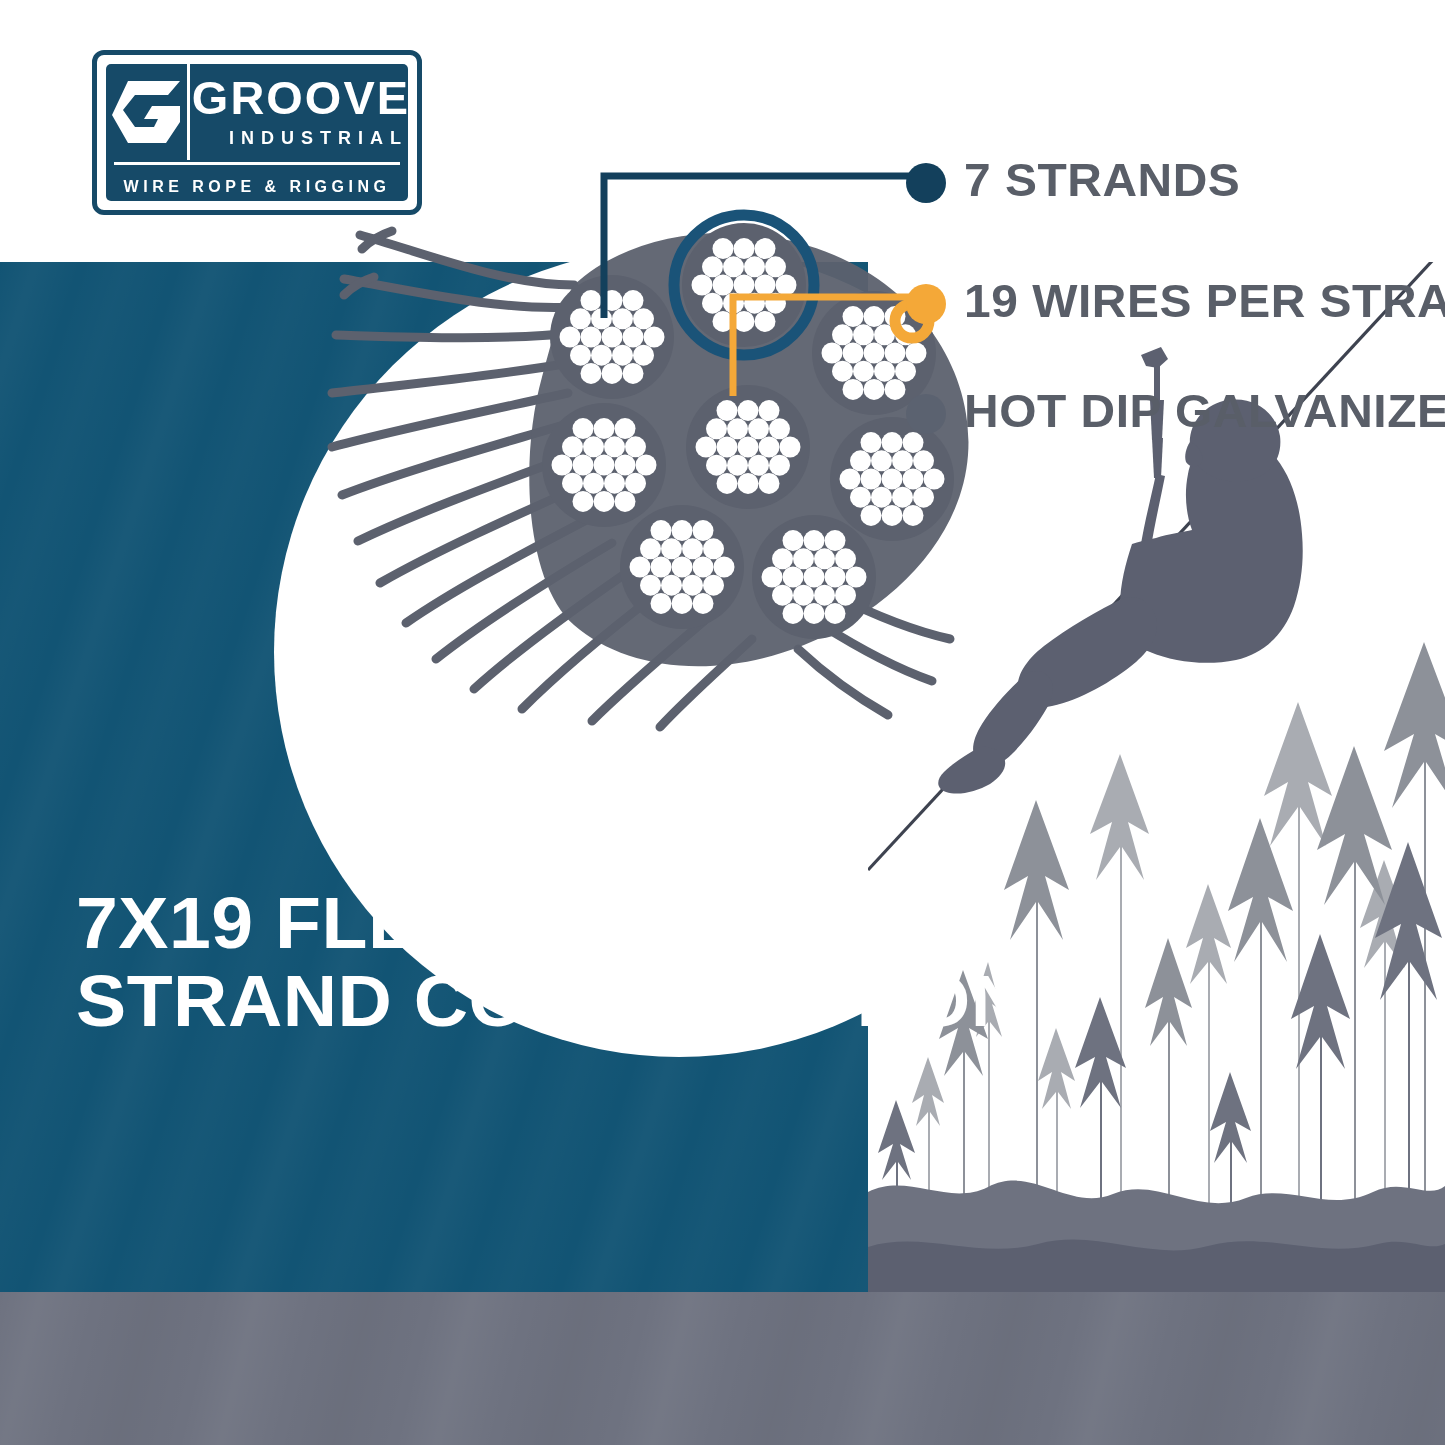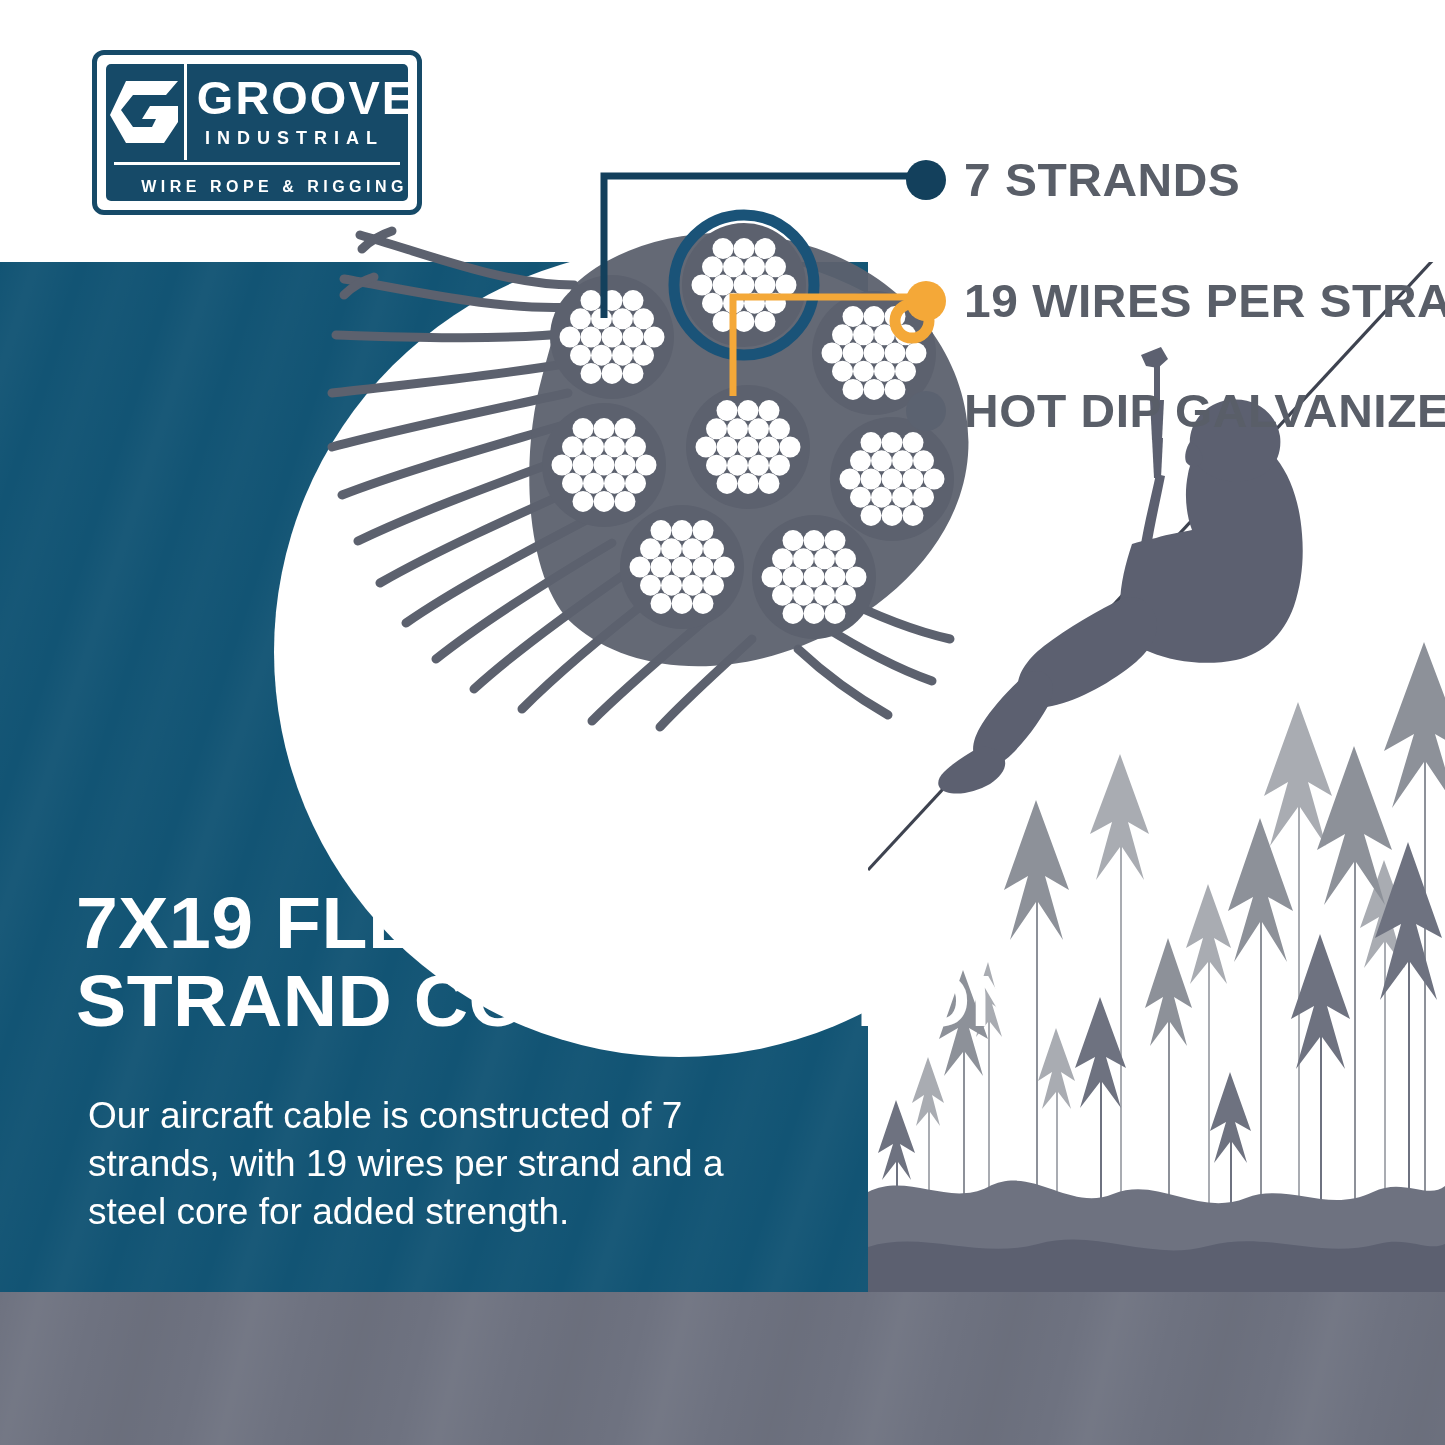--- a/index.html
+++ b/index.html
@@ -7,27 +7,27 @@
   #page{position:relative;width:1445px;height:1445px;background:#ffffff;overflow:hidden;}
 
   
   #logo-box{position:absolute;left:92px;top:50px;width:330px;height:165px;
     border:5px solid #164A68;border-radius:12px;background:#ffffff;padding:4px;box-sizing:border-box;}
   #logo-inner{position:absolute;left:9px;top:9px;right:9px;bottom:9px;background:#164A68;border-radius:5px;}
   #logo-top{position:absolute;left:0;top:0;right:0;height:96px;display:flex;}
   #logo-mark{width:104px;height:96px;position:relative;border-right:3px solid #ffffff;box-sizing:border-box;
      display:flex;align-items:center;justify-content:center;}
   #logo-mark svg{display:block;}
-  #logo-words{flex:1;display:flex;flex-direction:column;align-items:flex-start;justify-content:center;padding-left:12px;}
+  #logo-words{flex:1;display:flex;flex-direction:column;align-items:flex-end;justify-content:center;padding-left:4px;}
   #logo-groove{color:#ffffff;font-family:"Liberation Sans Narrow","Liberation Sans",sans-serif;
      font-weight:bold;font-size:46px;line-height:44px;letter-spacing:2px;transform:scaleX(1.02);}
   #logo-industrial{color:#ffffff;font-family:"Liberation Sans",sans-serif;font-weight:bold;
      font-size:18px;line-height:20px;letter-spacing:7px;margin-top:8px;padding-left:6px;}
   #logo-rule{position:absolute;left:8px;right:8px;top:98px;height:3px;background:#ffffff;}
-  #logo-tag{position:absolute;left:0;right:0;top:104px;height:38px;display:flex;align-items:center;justify-content:flex-end;}
+  #logo-tag{position:absolute;left:0;right:0;top:104px;height:38px;display:flex;align-items:center;justify-content:center;}
   #logo-tagline{color:#ffffff;font-family:"Liberation Sans",sans-serif;font-weight:bold;
      font-size:16px;letter-spacing:4.5px;}
 
   
   #blue-panel{position:absolute;left:0;top:262px;width:868px;height:1030px;background:#125474;overflow:hidden;}
   #blue-waves{position:absolute;inset:0;
     background:repeating-linear-gradient(108deg,
       rgba(255,255,255,0.000) 0px,
       rgba(255,255,255,0.030) 34px,
       rgba(255,255,255,0.000) 78px,
@@ -38,21 +38,21 @@
   
   #headline{position:absolute;left:76px;top:884px;width:760px;color:#ffffff;
      font-family:"Liberation Sans Narrow","Liberation Sans",sans-serif;font-weight:bold;
      font-size:73px;line-height:78px;letter-spacing:0.5px;}
   #headline .hl{display:block;white-space:nowrap;transform:scaleX(1.03);transform-origin:left center;}
   #bodycopy{position:absolute;left:88px;top:1092px;width:660px;color:#ffffff;
      font-family:"Liberation Sans Narrow","Liberation Sans",sans-serif;font-weight:normal;
      font-size:37px;line-height:48px;}
 
   
-  .callout{position:absolute;display:flex;align-items:center;}
+  .callout{position:absolute;display:flex;align-items:flex-end;}
   .dot{border-radius:50%;flex:none;}
   .callout-label{font-family:"Liberation Sans Narrow","Liberation Sans",sans-serif;font-weight:bold;
      color:#595E68;font-size:47px;line-height:47px;letter-spacing:0.5px;white-space:nowrap;
      transform:scaleX(1.02);transform-origin:left center;}
   #callout-1{left:906px;top:156px;}
   #callout-2{left:906px;top:277px;}
   #callout-3{left:906px;top:387px;}
   #callout-1 .dot{width:40px;height:40px;background:#13405C;margin-right:18px;}
   #callout-2 .dot{width:40px;height:40px;background:#F4A838;margin-right:18px;}
   #callout-3 .dot{width:40px;height:40px;background:#5B6270;margin-right:18px;}
@@ -271,21 +271,20 @@
   </div>
   <div class="callout" id="callout-3">
     <span class="dot" style="background: rgb(91, 98, 112);"></span>
     <span class="callout-label">HOT DIP GALVANIZED</span>
   </div>
 
   <div id="headline">
     <span class="hl">7X19 FLEXIBLE</span>
     <span class="hl">STRAND CONSTRUCTION</span>
   </div>
-  <div id="bodycopy">Our aircraft cable is constructed of 7 strands, with 19 wires per strand and a steel core for added strength.</div>
 
   <div id="logo-box">
     <div id="logo-inner">
       <div id="logo-top">
         <div id="logo-mark">
           <svg width="78" height="70" viewBox="0 0 78 70">
             <path d="M20,4 L72,4 L60,18 L27,18 L15,33 L27,50 L46,50 L50,42 L36,42 L44,29 L72,29 L72,45 L58,66 L20,66 L4,38 Z" fill="#ffffff"></path>
           </svg>
         </div>
         <div id="logo-words">

